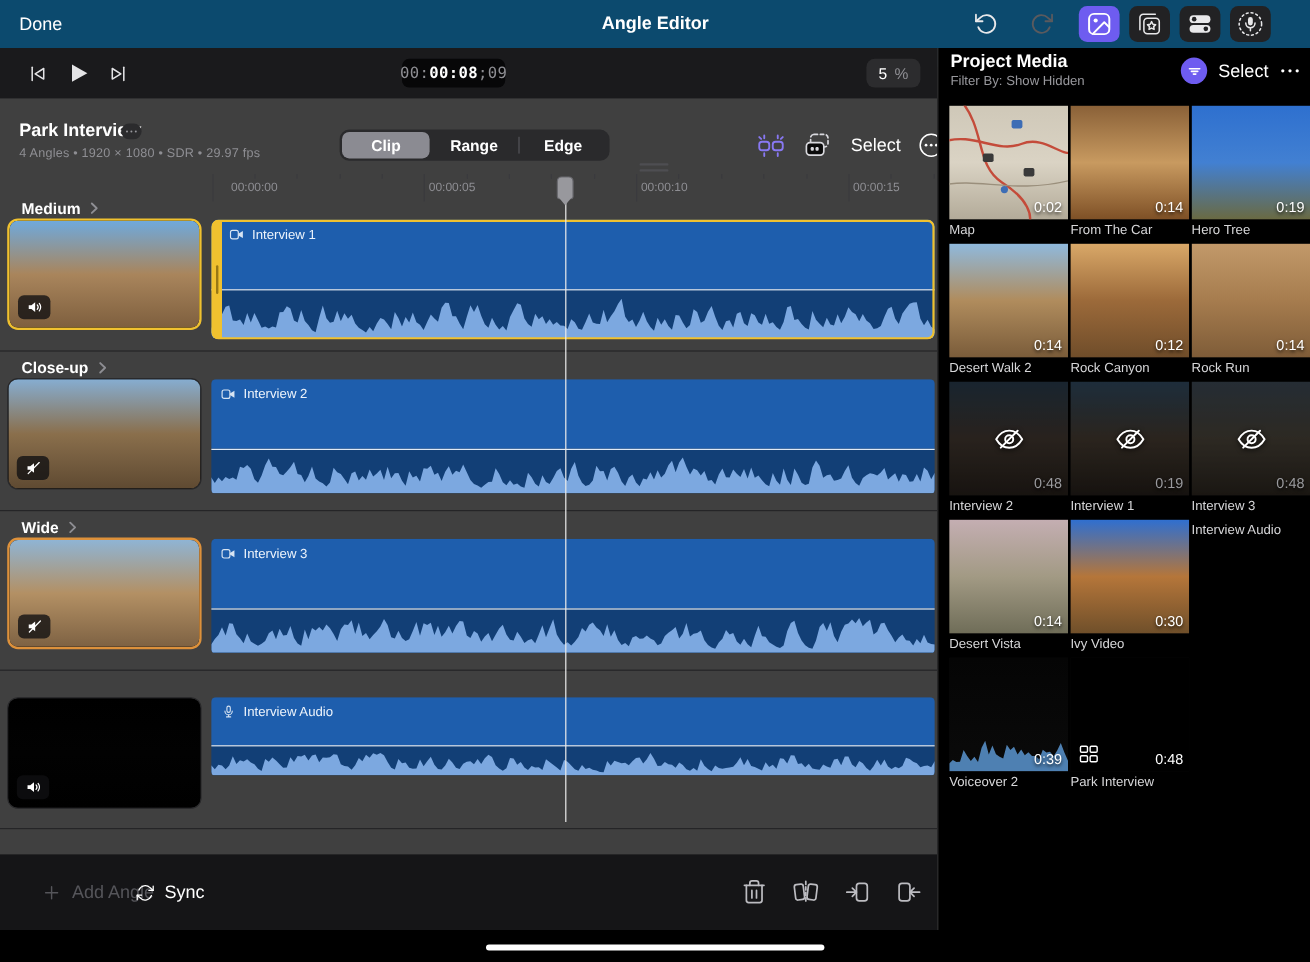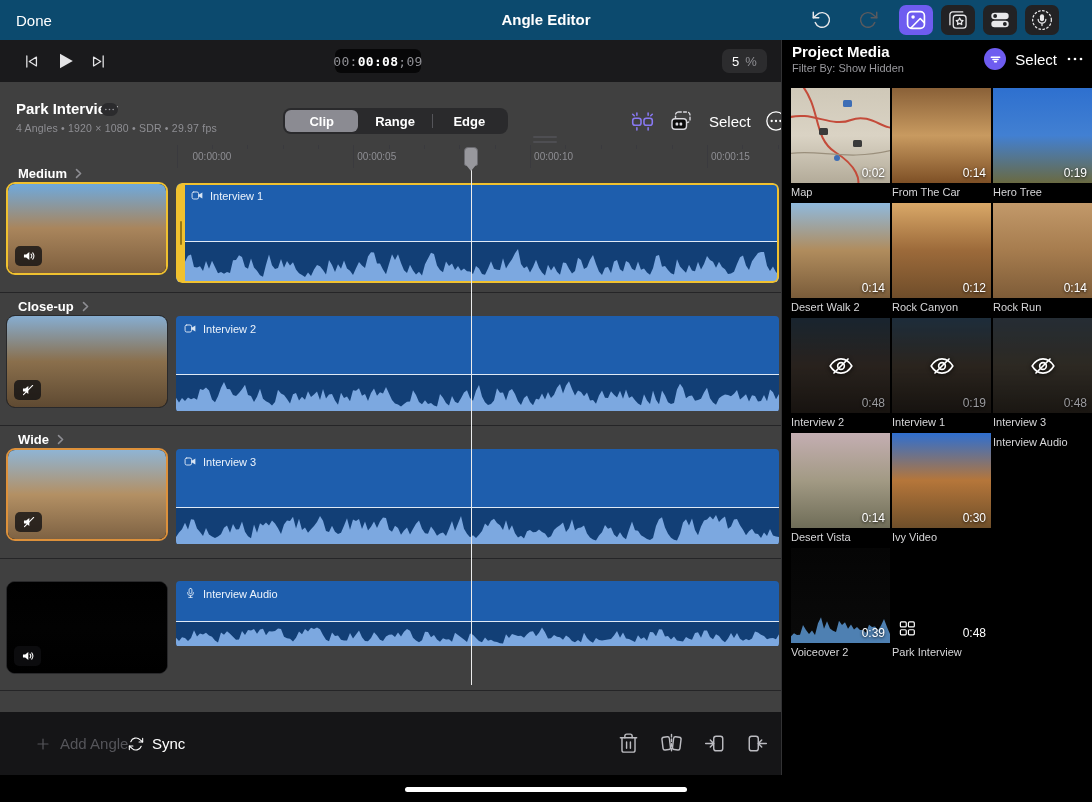--- a/index.html
+++ b/index.html
@@ -77,21 +77,21 @@
   .playhead{position:absolute;left:464px;top:107px;width:14px;height:538px;z-index:6}
   .ph-line{position:absolute;left:6.5px;top:14px;width:1px;height:524px;background:#ececec}
   .ph-handle{position:absolute;left:0;top:0;width:14px;height:19px;background:#98989d;border:1px solid #6b6b70;
              border-radius:4px 4px 2px 2px}
   .ph-tip{position:absolute;left:2px;top:18px;width:0;height:0;border-left:5px solid transparent;border-right:5px solid transparent;border-top:6px solid #98989d}
 
   
   .tl-toolbar{position:absolute;left:0;top:672px;width:781px;height:63px;background:#151517}
   .add-angle{position:absolute;left:35px;top:0;height:63px;display:flex;align-items:center;gap:9px;
              font-size:15px;color:#55555a}
-  .sync-btn{position:absolute;left:128px;top:0;height:63px;display:flex;align-items:center;gap:8px;font-size:15px;color:#fff}
+  .sync-btn{position:absolute;left:113px;top:0;height:63px;display:flex;align-items:center;gap:8px;font-size:15px;color:#fff}
   .edit-actions{position:absolute;right:9px;top:0;height:63px;display:flex;align-items:center;gap:13px;color:#bcbcc1}
   .edit-actions button{width:30px;height:30px;display:flex;align-items:center;justify-content:center}
 
   
   .media-panel{position:absolute;top:40px;left:781px;width:311px;height:735px;background:#000;border-left:1px solid #323234}
   .mp-title{position:absolute;left:10px;top:3px;font-size:15px;font-weight:700}
   .mp-filter{position:absolute;left:10px;top:22px;font-size:11px;color:#98989d}
   .mp-select{position:absolute;right:8px;top:8px;display:flex;align-items:center;gap:9px}
   .filter-circ{width:22px;height:22px;border-radius:50%;background:#6E5CF0;display:flex;align-items:center;justify-content:center;color:#fff}
   .mp-select .lbl{font-size:15px;color:#fff}

